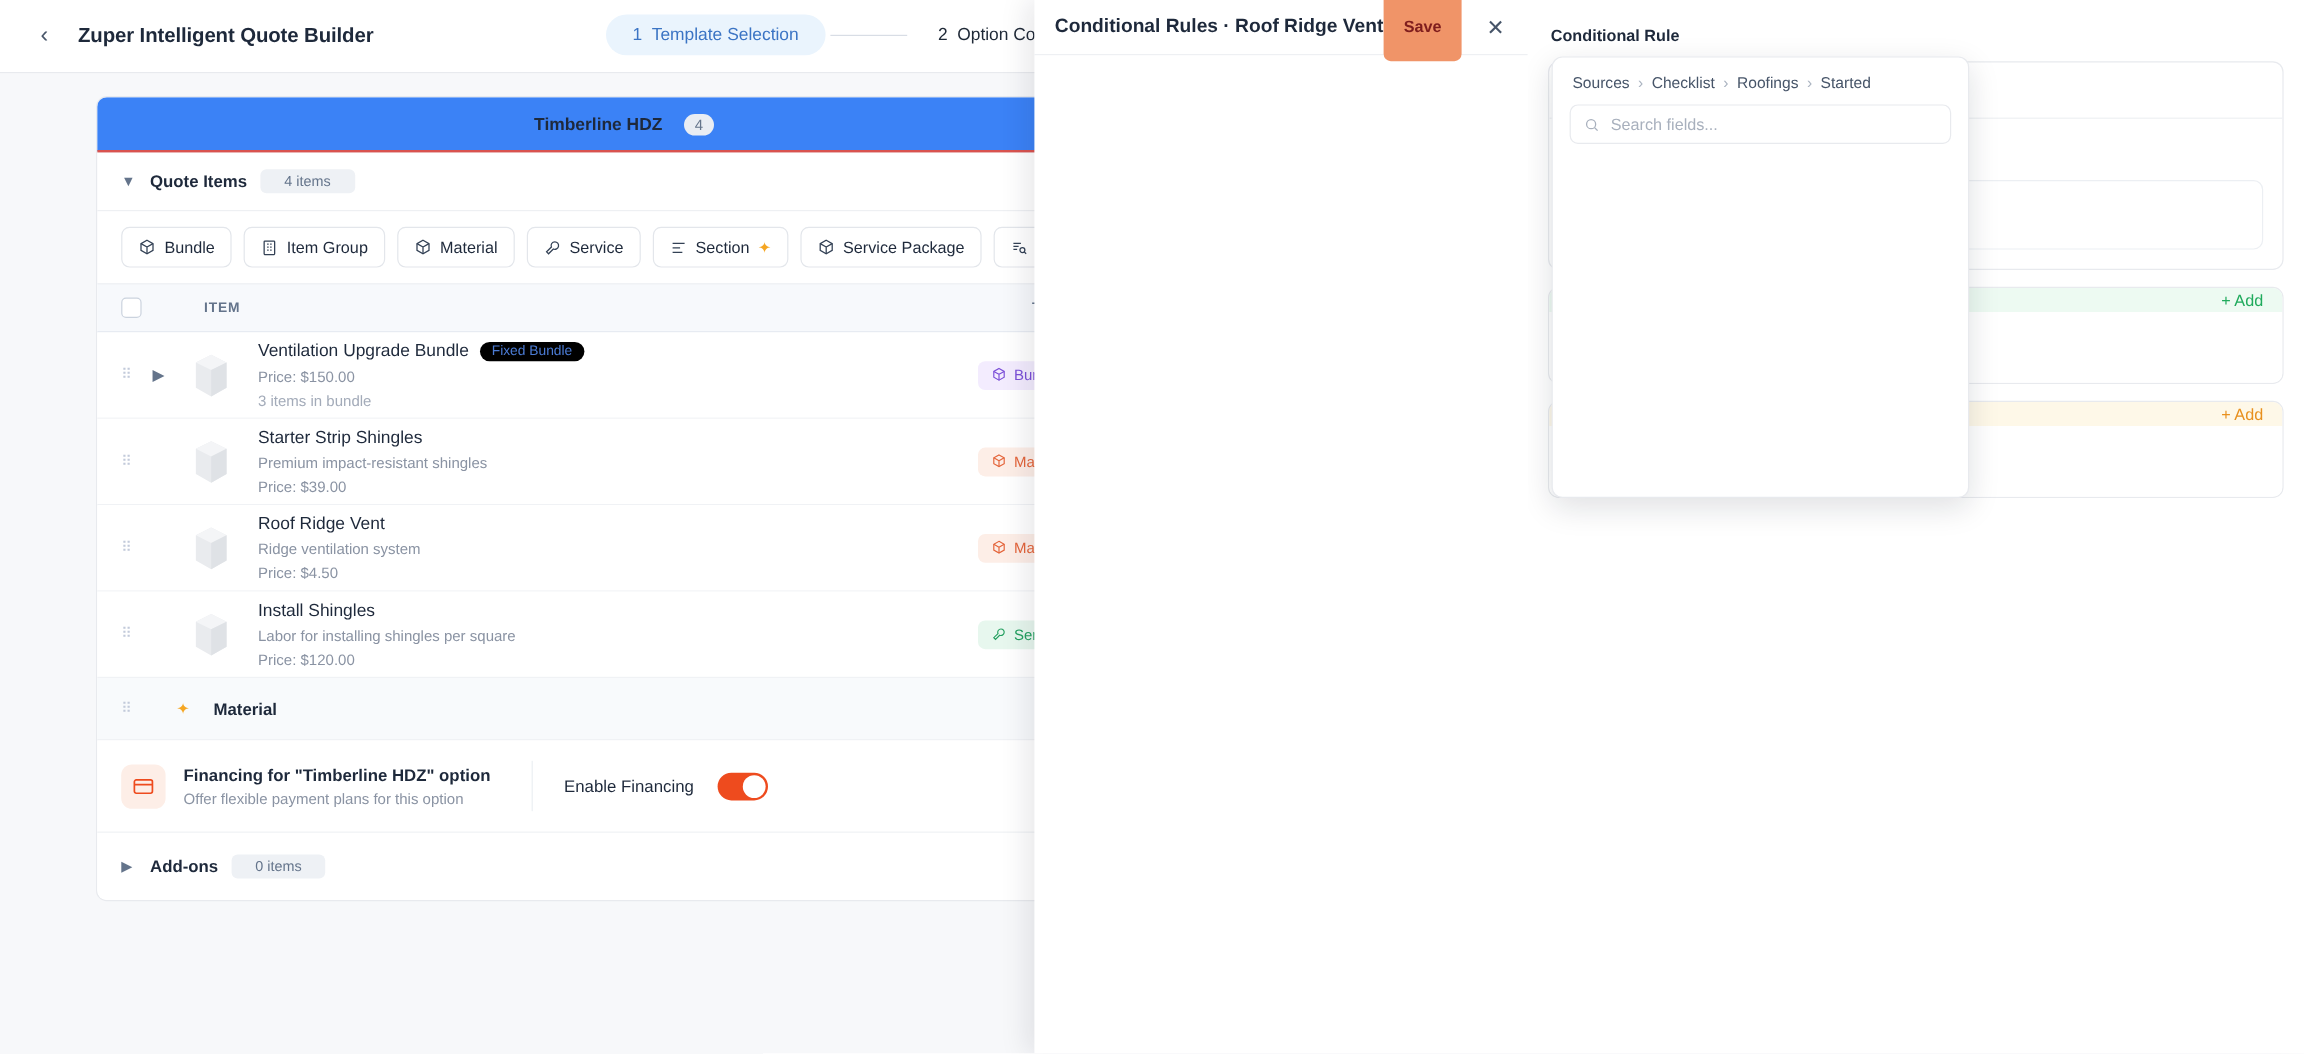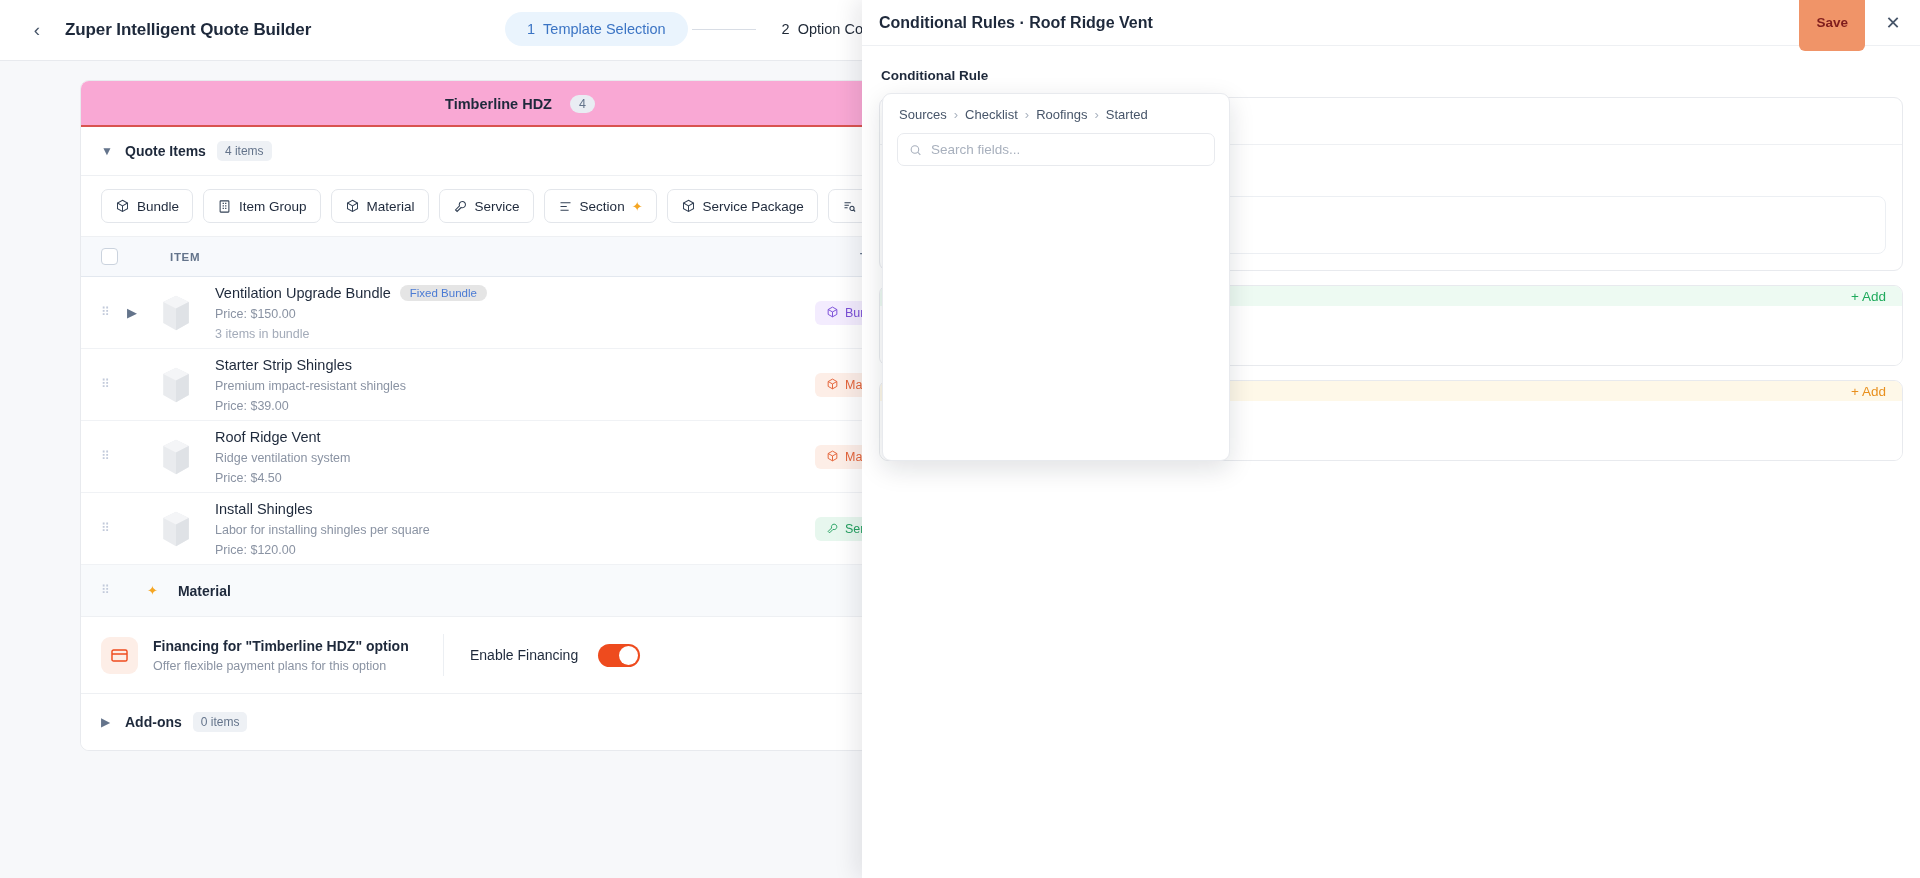--- a/index.html
+++ b/index.html
@@ -40,40 +40,40 @@
     overflow:hidden;
   }
 
   
   .tabs { display:flex; height:46px; border-bottom:1px solid #e8eaee; background:#fcfdfe;}
   .tab {
     flex:1; display:flex; align-items:center; justify-content:center; gap:18px;
     font-size:14.5px; color:#64748b; cursor:pointer; position:relative;
     border-right:1px solid #eef0f3;
   }
-  .tab.active { color:#1e293b; font-weight:600; background:#f9a8d4; }
+  .tab.active { color:#1e293b; font-weight:600; background:#3b82f6; }
   .tab.active:after {
     content:""; position:absolute; left:0; right:0; bottom:-1px; height:2.5px;
     background:#d9534f;
   }
   .tab-badge {
     background:#e9edf3; color:#64748b; border-radius:11px;
     padding:2px 9px; font-size:12.5px; font-weight:500;
   }
 
   
   .section-head {
     display:flex; align-items:center; gap:11px; padding:14px 20px;
     border-bottom:1px solid #eef0f3;
   }
   .chev { color:#64748b; font-size:12px; width:13px; display:inline-block;}
   .section-title { font-size:14px; font-weight:600; color:#1e293b; }
   .pill-count {
     background:#eef1f5; color:#64748b; border-radius:5px;
-    padding:3px 8px; font-size:12px;
+    padding:3px 20px; font-size:12px;
   }
 
   
   .toolbar { display:flex; gap:10px; padding:13px 20px; flex-wrap:nowrap; overflow:hidden;}
   .tbtn {
     display:flex; align-items:center; gap:7px; border:1px solid #e3e6eb;
     background:#fff; border-radius:7px; padding:8px 13px; font-size:13.5px;
     color:#1e293b; cursor:pointer; white-space:nowrap;
   }
   .tbtn .ic { width:15px; height:15px; display:block; }
@@ -94,21 +94,21 @@
   .col-type { width:160px; }
 
   .trow { display:flex; align-items:center; padding:0 20px; min-height:72px;
     border-bottom:1px solid #f0f2f5; background:#fff; }
   .grip { width:10px; color:#c2cada; font-size:12px; line-height:5px; letter-spacing:1px;
     cursor:grab; user-select:none;}
   .row-chev { width:22px; color:#64748b; font-size:13px; margin-left:16px; }
   .thumb { width:38px; height:42px; margin-left:8px; flex:none; }
   .item-main { margin-left:20px; width:600px; }
   .item-title { font-size:14.5px; color:#1e293b; display:flex; align-items:center; gap:9px; }
-  .tag-fixed { background:#e5e5e5; color:#4b7bd4; border-radius:11px;
+  .tag-fixed { background:#000000; color:#4b7bd4; border-radius:11px;
     padding:2px 10px; font-size:11.5px; }
   .item-sub { font-size:12.5px; color:#8a93a3; margin-top:6px; }
   .item-sub2 { font-size:12.5px; color:#a3abb9; margin-top:6px; }
 
   .badge { display:inline-flex; align-items:center; gap:6px; border-radius:6px;
     padding:5px 11px; font-size:12.5px; }
   .b-bundle { background:#f3ecfe; color:#7b4fd8; }
   .b-material { background:#fdeee7; color:#e4643a; }
   .b-service { background:#e7f7ee; color:#24a060; }
 
@@ -131,21 +131,21 @@
   .toggle .knob { position:absolute; right:2px; top:2px; width:19px; height:19px;
     border-radius:50%; background:#fff;}
 
   .addons-row { display:flex; align-items:center; gap:11px; padding:18px 20px;
     background:#fff; }
 
   
   #drawer {
     position:absolute; right:0; top:0; width:1058px; height:878px;
     background:#fff; box-shadow:-6px 0 22px rgba(15,23,42,.10);
-    display:flex; flex-direction:column;
+    display:flex; 
   }
   .dr-head { height:46px; display:flex; align-items:center; padding:0 17px;
     border-bottom:1px solid #eef0f3; }
   .dr-title { font-size:16px; font-weight:700; color:#1e293b; flex:1; }
   .save-btn { background:#f09468; color:#7f1d1d; border:none; border-radius:6px;
     padding:21px 17px; font-size:13.5px; font-weight:600; cursor:pointer;}
   .close-x { margin-left:18px; font-size:18px; color:#475569; cursor:pointer;
     width:20px; text-align:center;}
   .dr-body { flex:1; padding:16px 17px; overflow:hidden; position:relative;}
   .dr-sub { font-size:13.5px; font-weight:600; color:#1e293b; margin:6px 0 14px 2px;}

